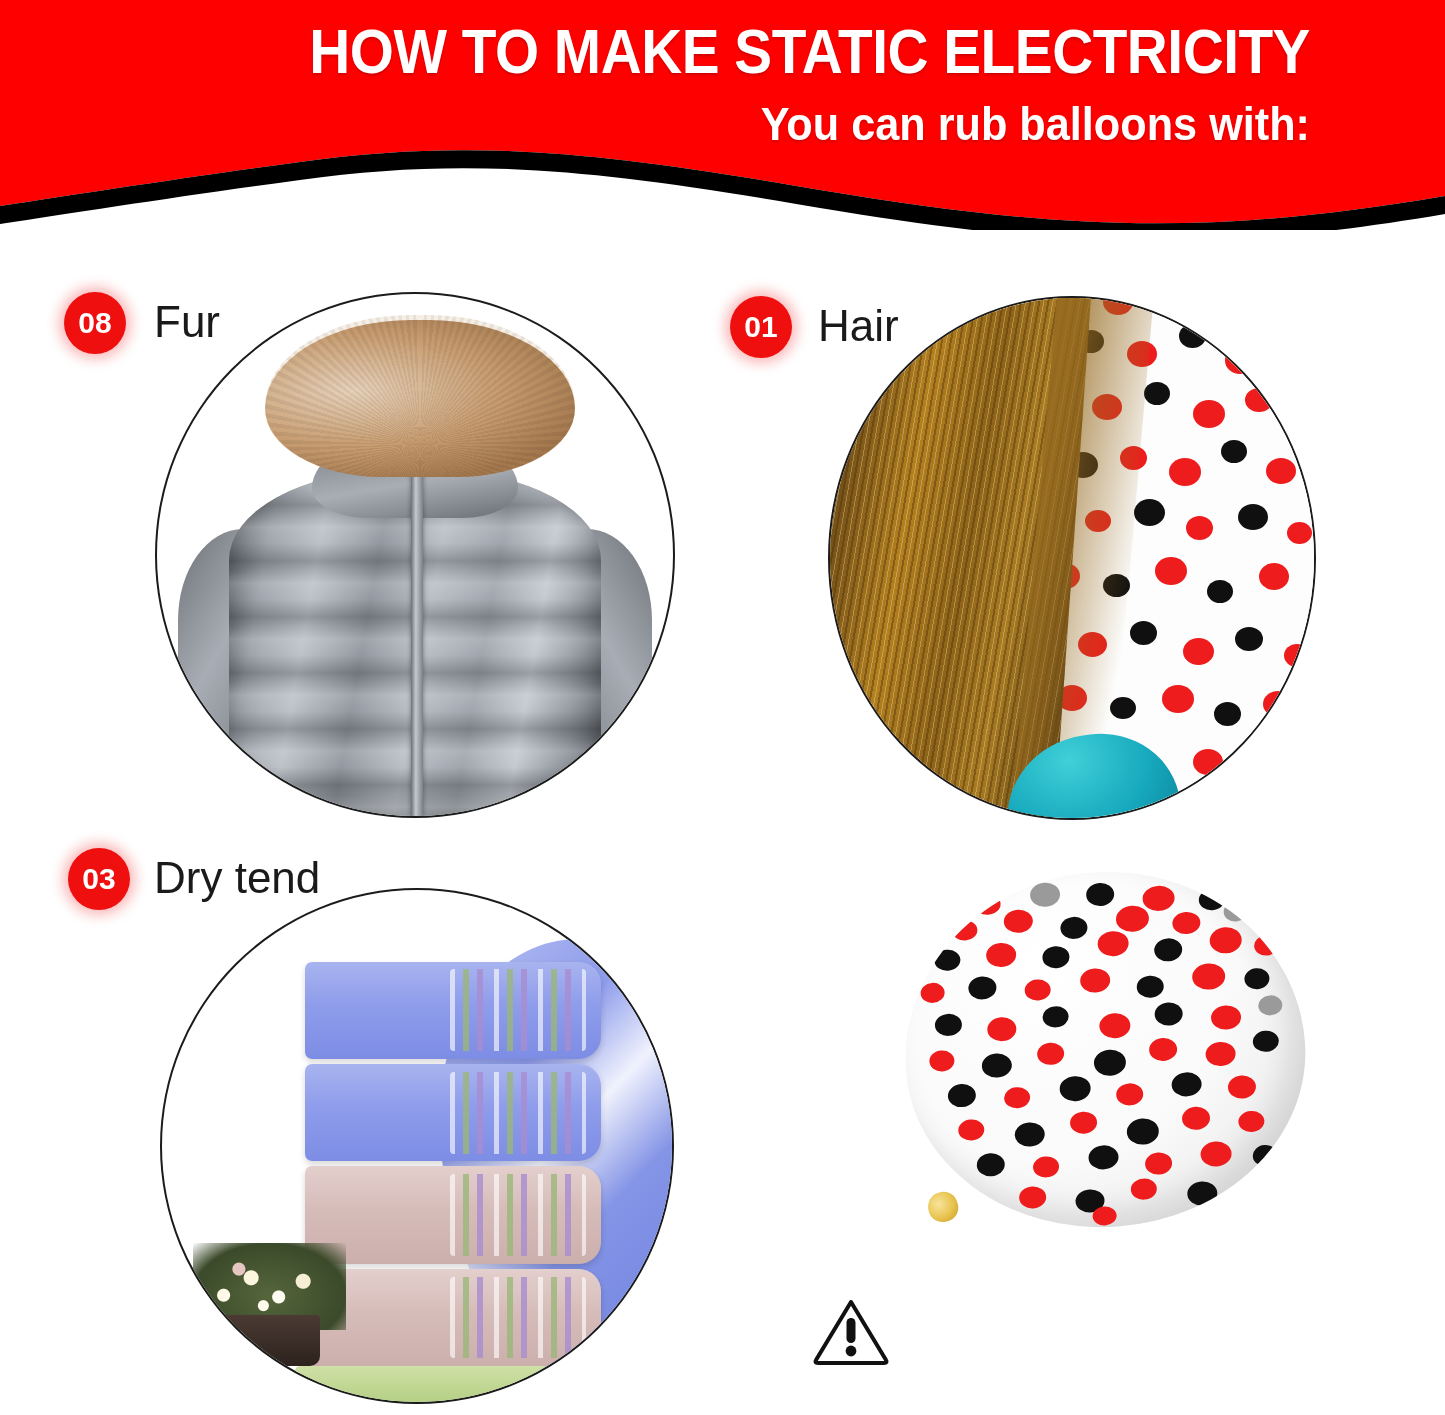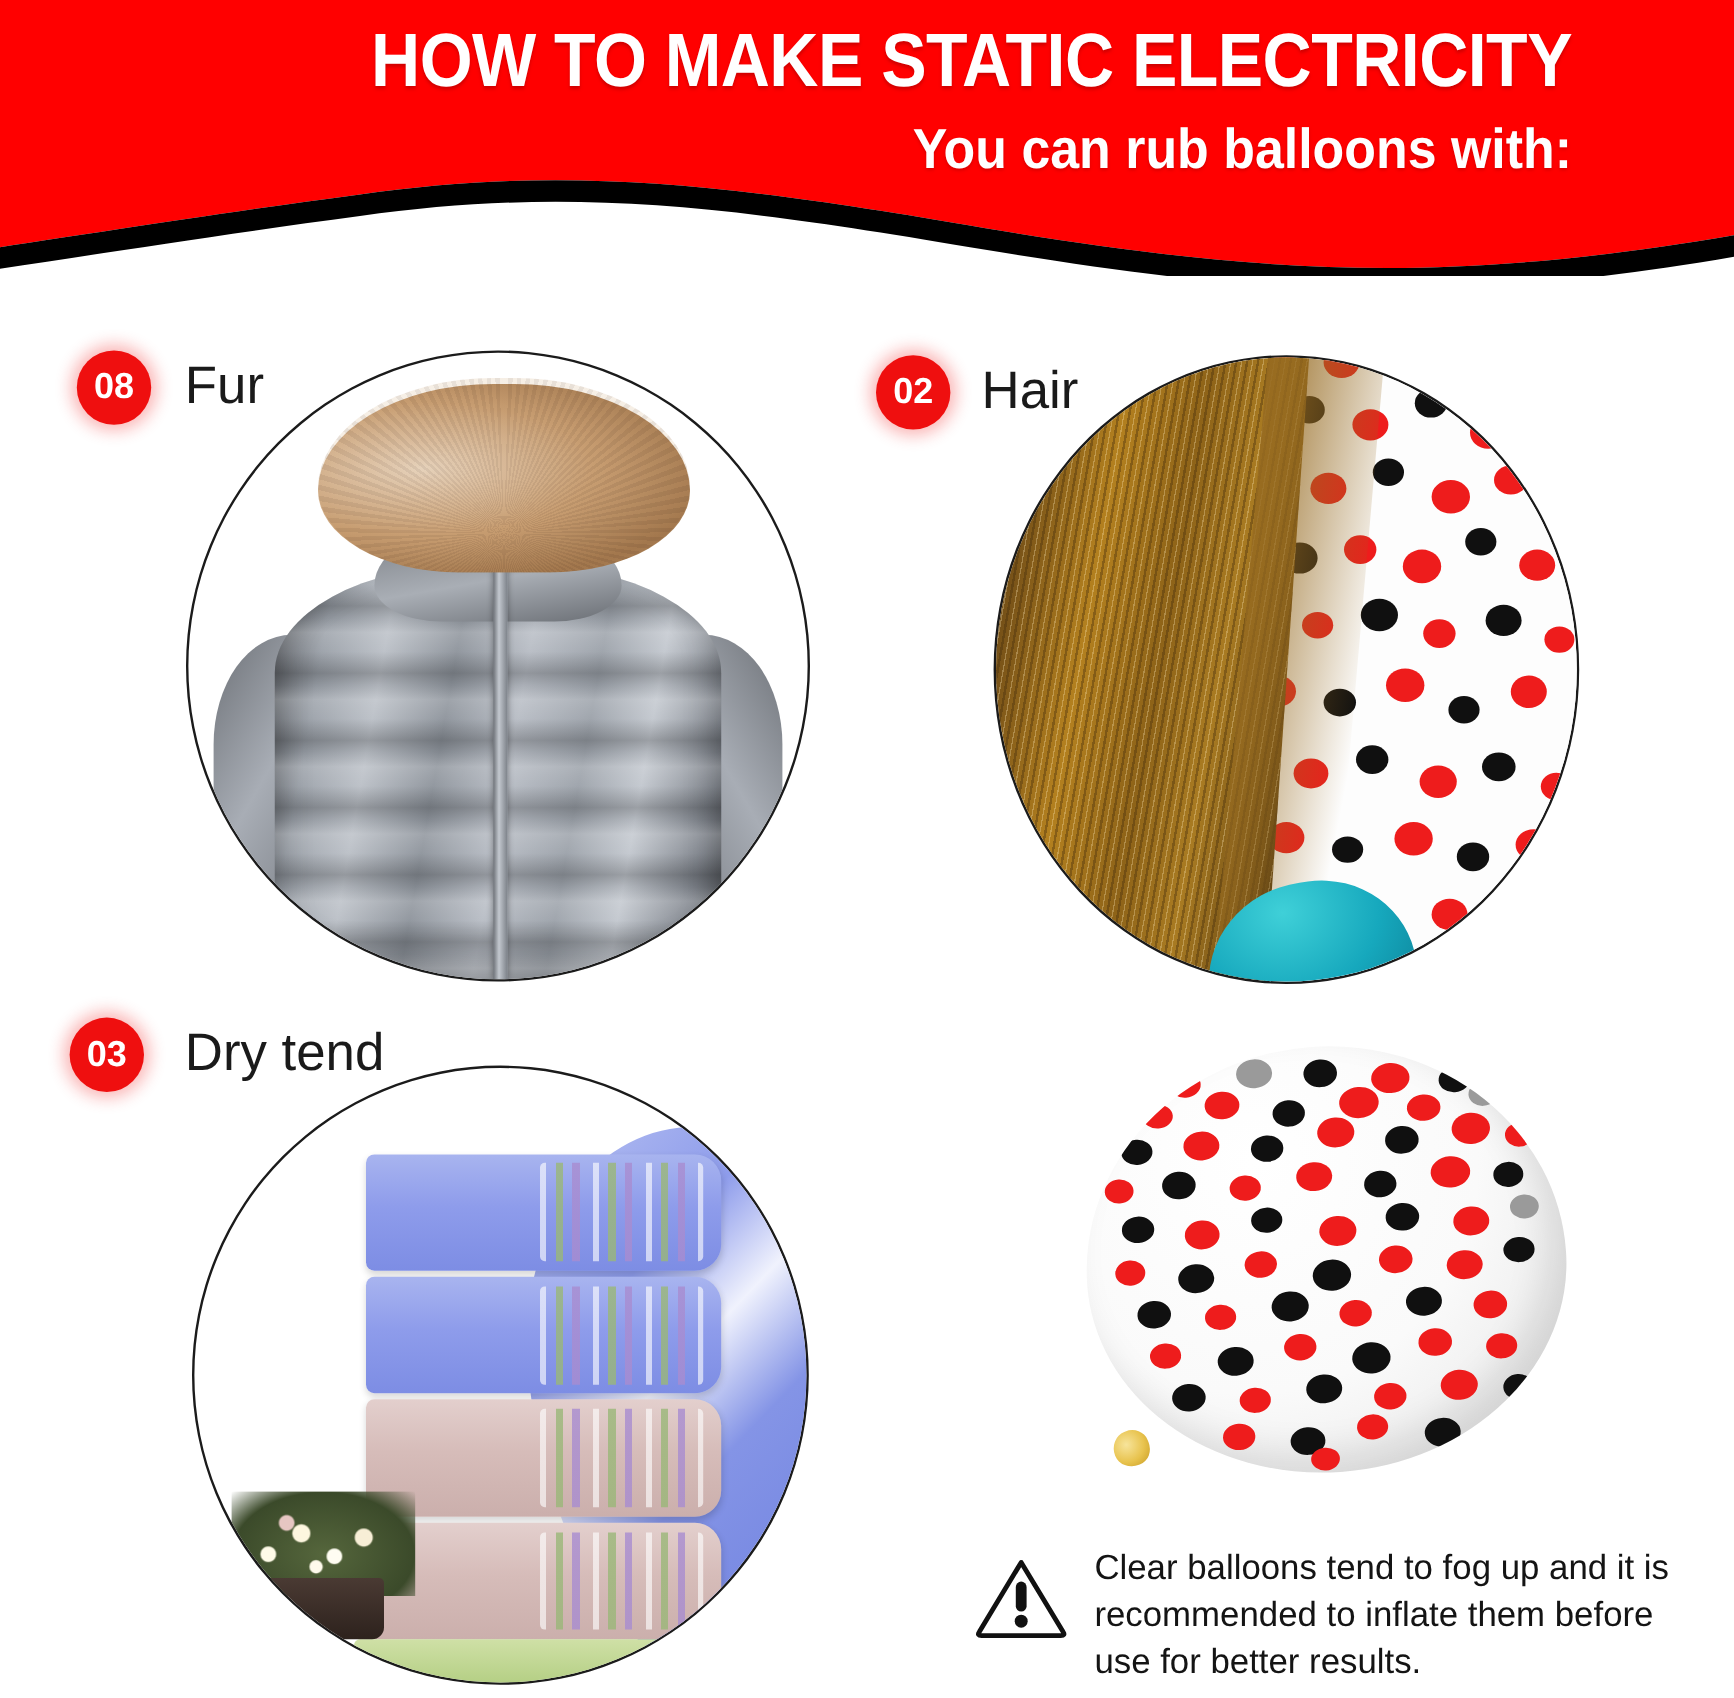--- a/index.html
+++ b/index.html
@@ -358,21 +358,21 @@
       <div class="jacket-quilt"></div>
     </div>
     <div class="jacket-collar"></div>
     <div class="jacket-zip"></div>
     <div class="hood-opening"></div>
     <div class="fur-hood"></div>
     <div class="fur-tufts"></div>
   </div>
 </div>
 
-<div class="step-badge" style="left:730px; top:296px;">02</div>
+<div class="step-badge" style="left:730px; top:296px;">01</div>
 <div class="step-label" style="left:818px; top:300px;">Hair</div>
 
 <div class="photo-circle" style="left:828px; top:296px; width:484px; height:520px;">
   <div class="photo-inner">
     <div class="balloon-field">
       <span class="confetti" style="left:18%;  top:3%;   width:26px;height:22px;background:#ee1c1c;"></span>
       <span class="confetti" style="left:31%;  top:2%;   width:30px;height:26px;background:#ee1c1c;"></span>
       <span class="confetti" style="left:44%;  top:1%;   width:32px;height:28px;background:#101010;"></span>
       <span class="confetti" style="left:58%;  top:4%;   width:24px;height:21px;background:#ee1c1c;"></span>
       <span class="confetti" style="left:70%;  top:2%;   width:28px;height:24px;background:#101010;"></span>
@@ -424,21 +424,21 @@
       <span class="confetti" style="left:66%;  top:91%;  width:28px;height:24px;background:#ee1c1c;"></span>
     </div>
     <div class="hair-mass">
       <div class="hair-strands"></div>
     </div>
     <div class="hair-edge"></div>
     <div class="teal-bit"></div>
   </div>
 </div>
 
-<div class="step-badge" style="left:58px; top:848px;">03</div>
+<div class="step-badge" style="left:68px; top:848px;">03</div>
 <div class="step-label" style="left:154px; top:852px;">Dry tend</div>
 
 <div class="photo-circle" style="left:160px; top:888px; width:510px; height:512px;">
   <div class="photo-inner">
     <div class="towel-drape"></div>
 
     <div class="towel towel-blue" style="left:28%; top:14%; width:58%; height:19%;">
       <div class="towel-bands"></div>
     </div>
     <div class="towel towel-blue" style="left:28%; top:34%; width:58%; height:19%;">
@@ -522,14 +522,13 @@
   <span class="confetti" style="left:44%; top:94%; width:24px;height:19px;background:#ee1c1c;"></span>
 </div>
 <div class="balloon-knot"></div>
 
 <div class="warn-wrap">
   <svg class="warn-icon" viewBox="0 0 78 70">
     <path d="M39 6 L74 64 Q76 67 72 67 L6 67 Q2 67 4 64 Z" fill="none" stroke="#111111" stroke-width="4" stroke-linejoin="round"></path>
     <rect x="34.5" y="22" width="9" height="25" rx="4.5" fill="#111111"></rect>
     <circle cx="39" cy="55" r="5.4" fill="#111111"></circle>
   </svg>
-  <div class="warn-text">Clear balloons tend to fog up and it is recommended to inflate them before use for better results.</div>
 </div>
 
 </body></html>

